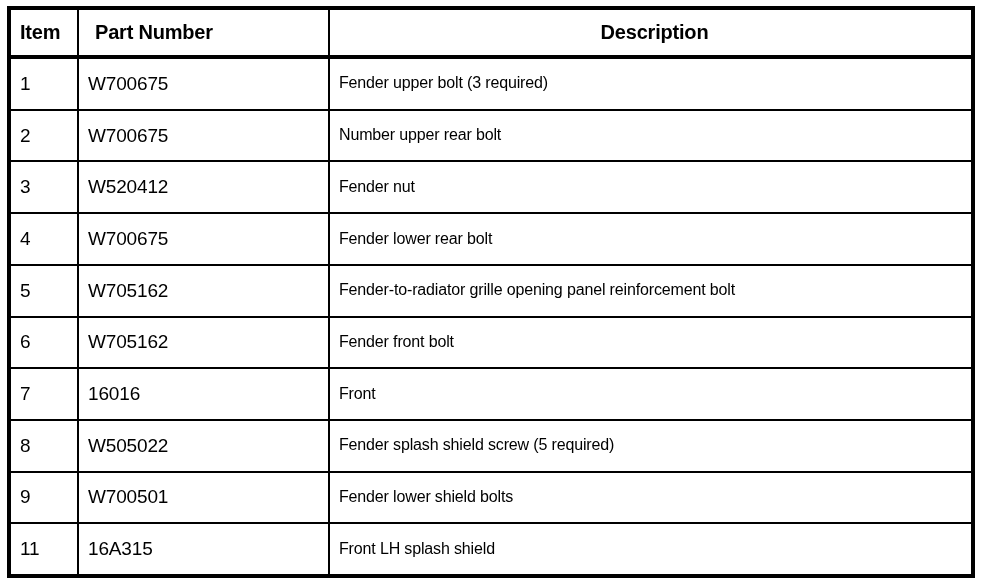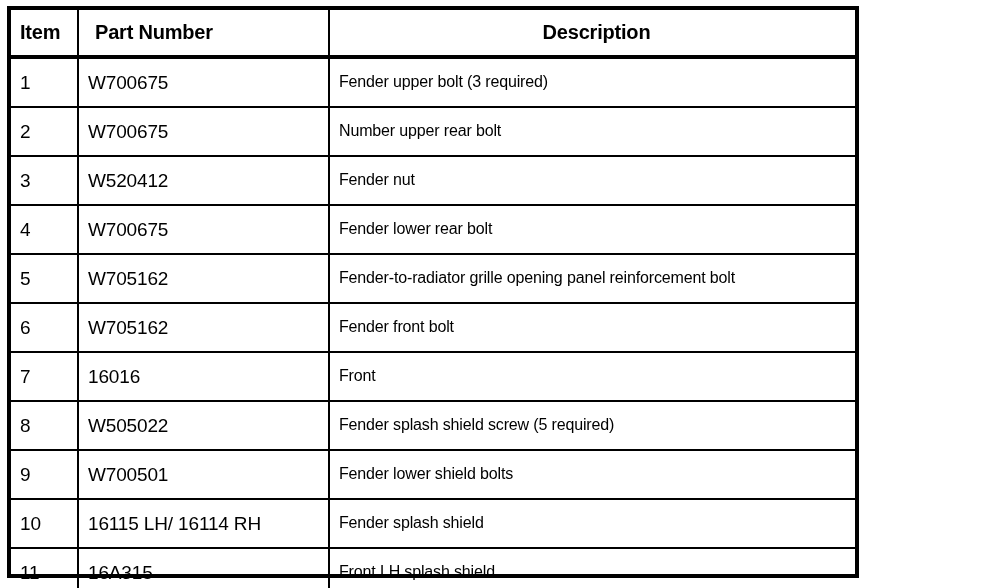--- a/index.html
+++ b/index.html
@@ -24,21 +24,21 @@
     width: 992px;
     height: 588px;
     background: #ffffff;
   }
 
   
   .parts-table-wrap {
     position: absolute;
     left: 7px;
     top: 6px;
-    width: 852px;
+    width: 968px;
     height: 572px;
     border: 4px solid #000000;
     box-sizing: border-box;
     background: #ffffff;
   }
 
   table.parts-table {
     width: 100%;
     height: 100%;
     border-collapse: collapse;
@@ -155,25 +155,20 @@
             <td class="cell-item sep-right">8</td>
             <td class="cell-part sep-right">W505022</td>
             <td class="cell-desc">Fender splash shield screw (5 required)</td>
           </tr>
           <tr class="data-row">
             <td class="cell-item sep-right">9</td>
             <td class="cell-part sep-right">W700501</td>
             <td class="cell-desc">Fender lower shield bolts</td>
           </tr>
           <tr class="data-row">
-            <td class="cell-item sep-right">10</td>
-            <td class="cell-part sep-right">16115 LH/ 16114 RH</td>
-            <td class="cell-desc">Fender splash shield</td>
-          </tr>
-          <tr class="data-row">
             <td class="cell-item sep-right">11</td>
             <td class="cell-part sep-right">16A315</td>
             <td class="cell-desc">Front LH splash shield</td>
           </tr>
         </tbody>
     </table>
   </div>
 
 </div>
 

